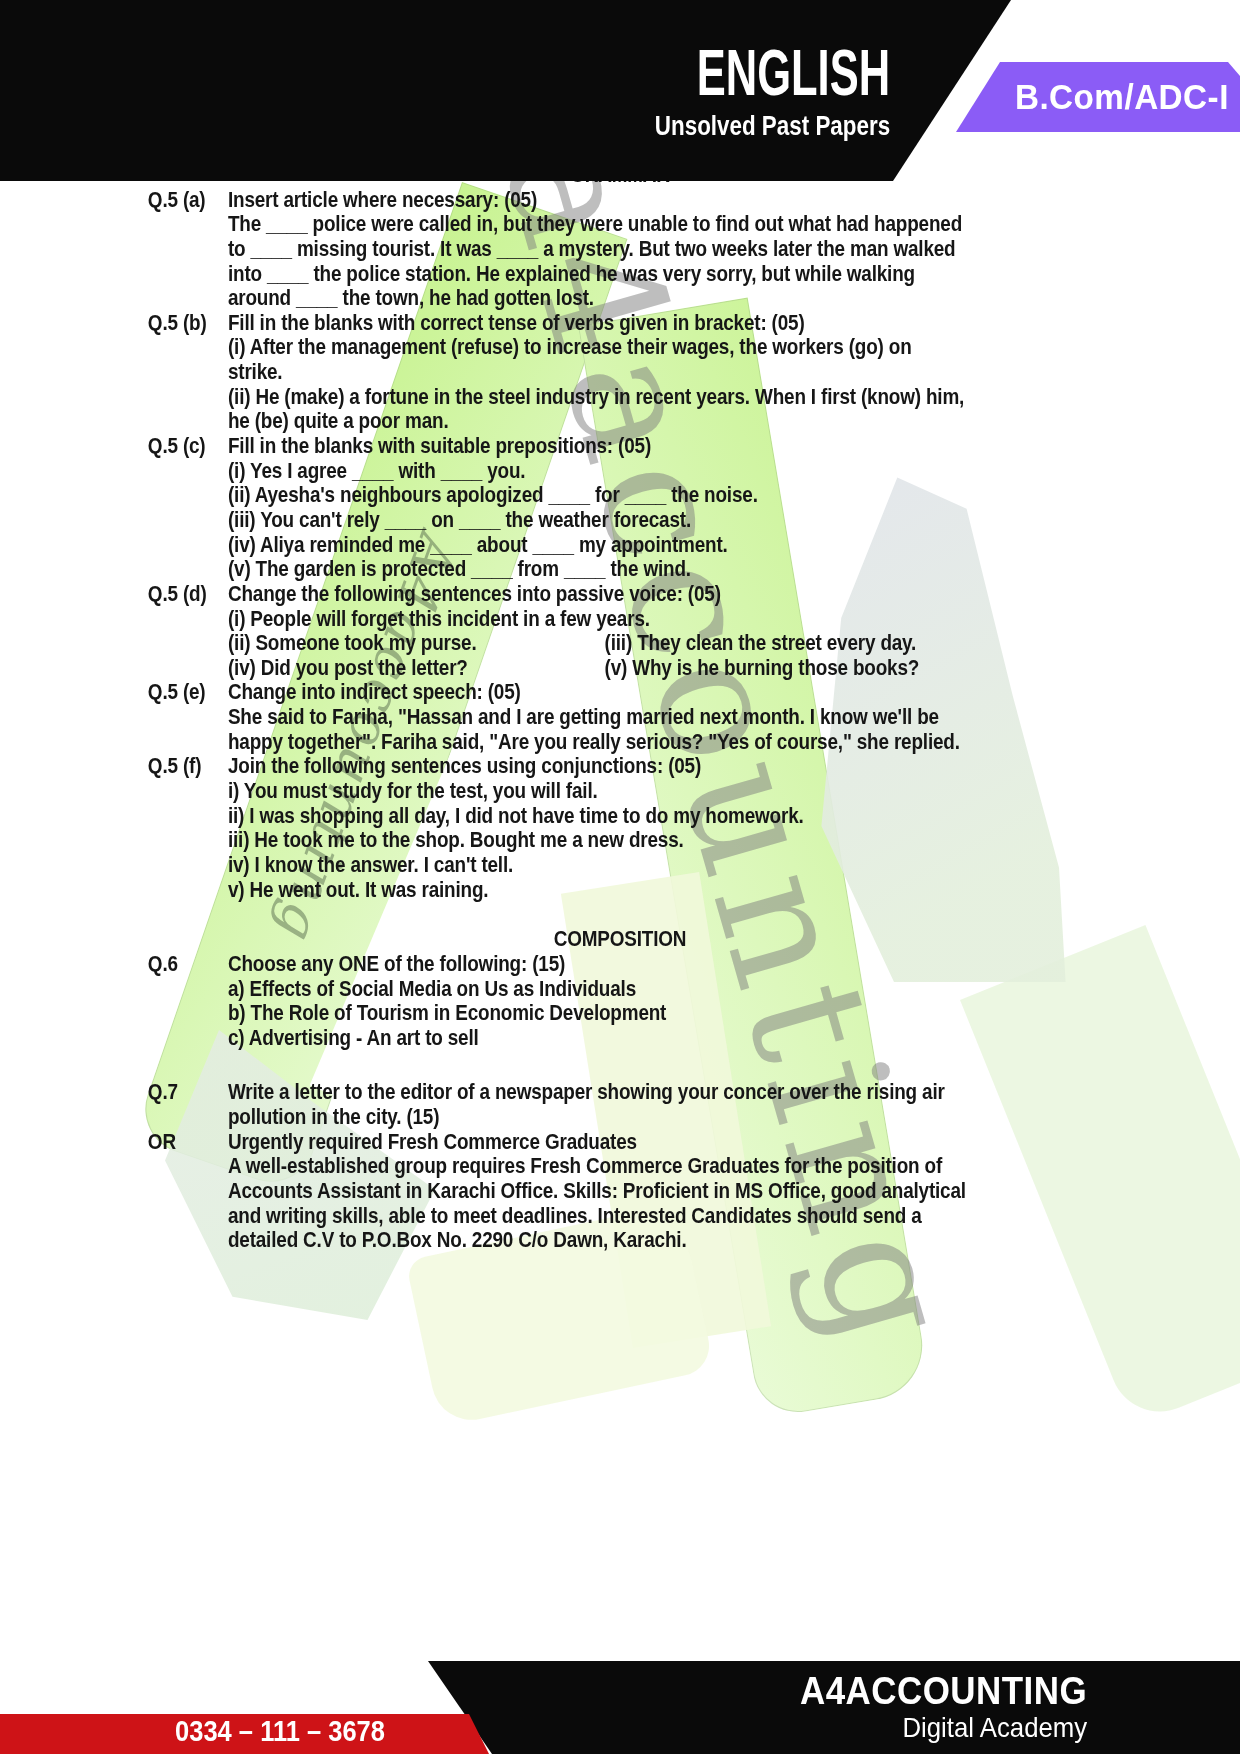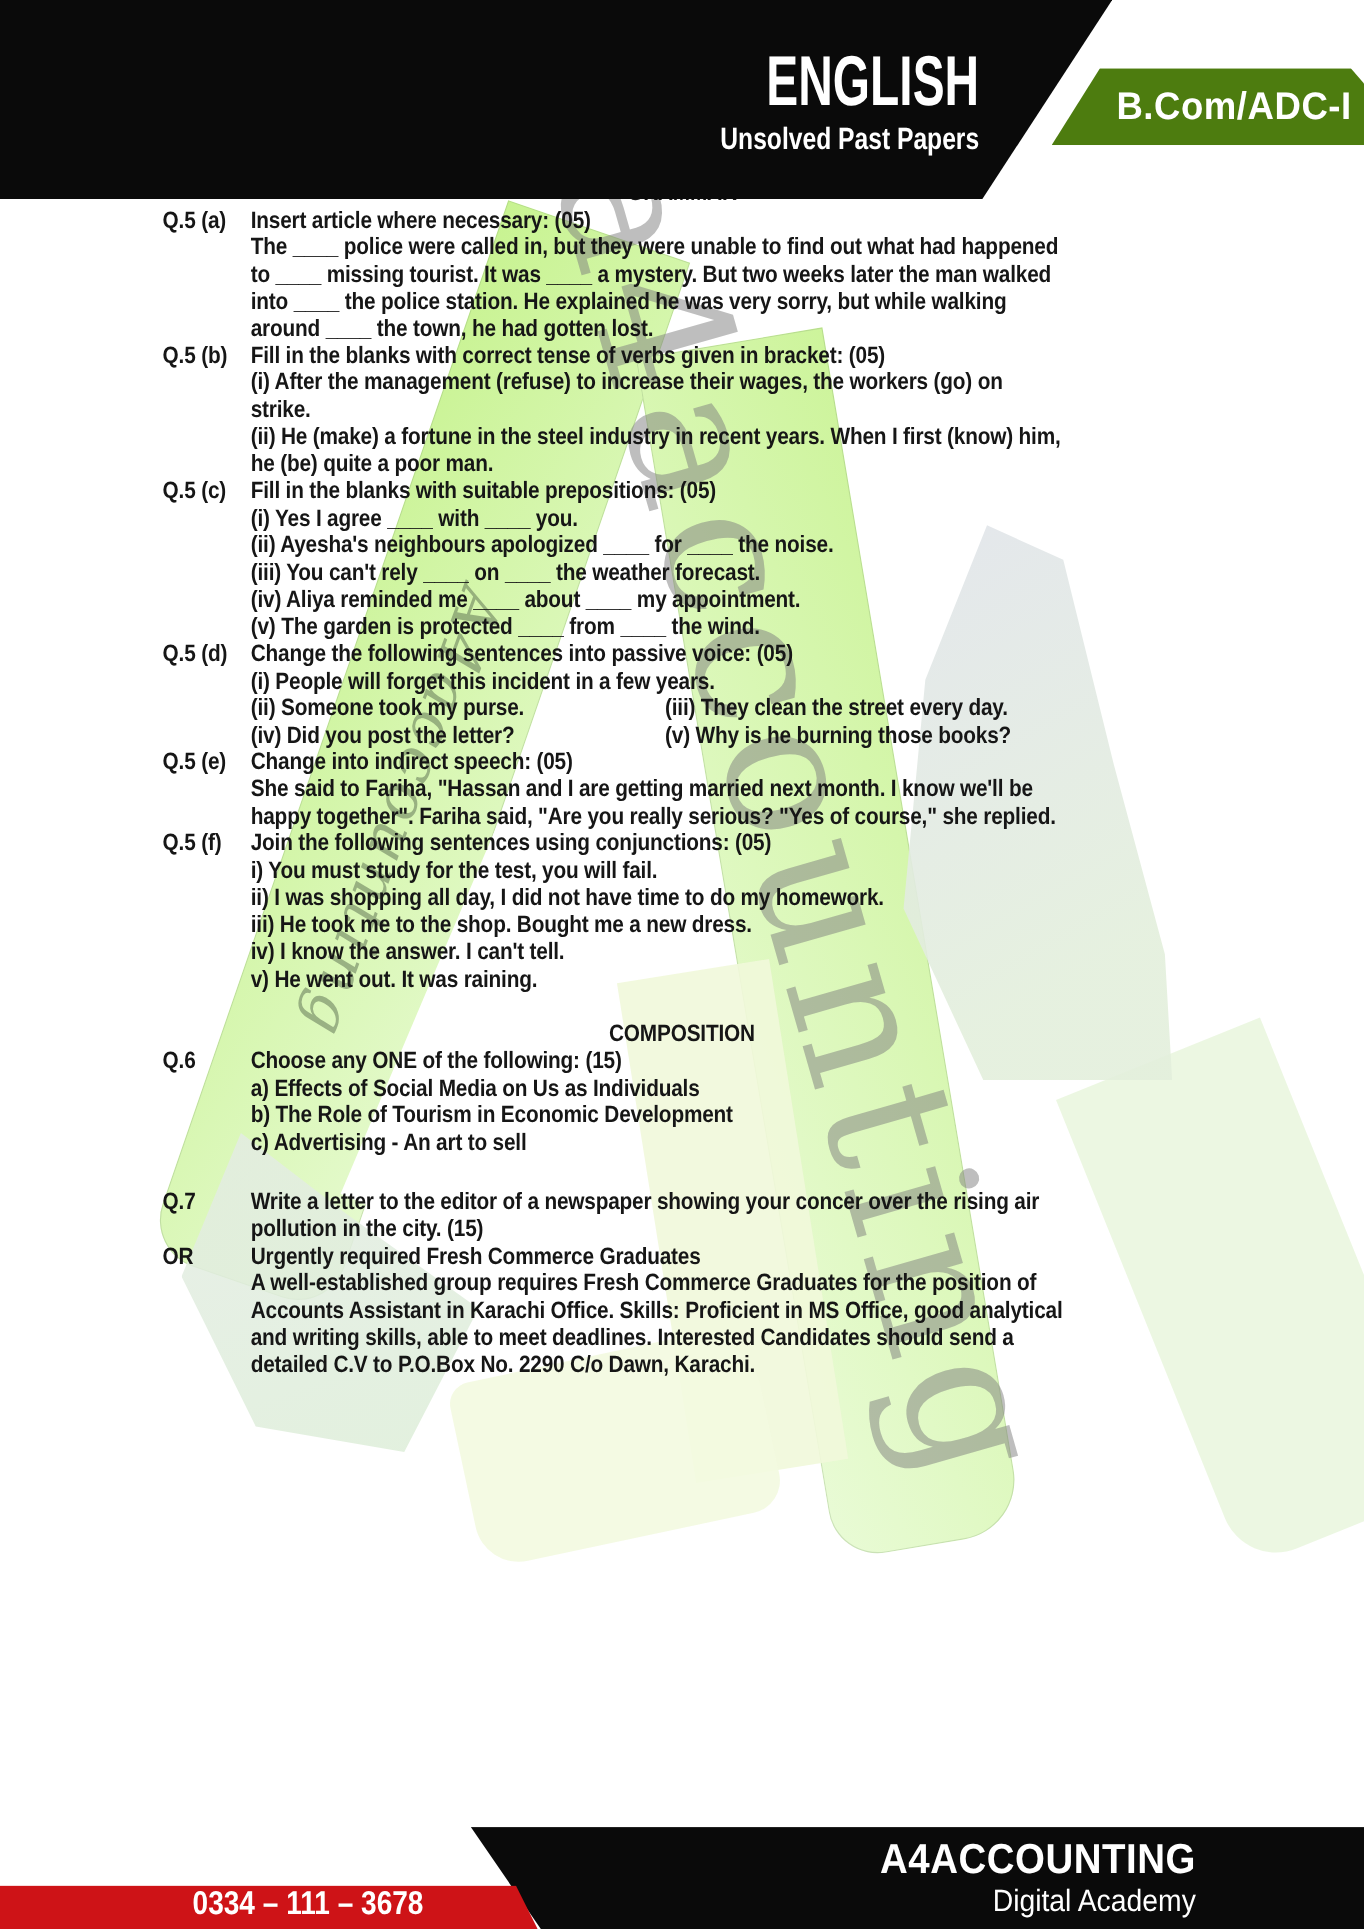--- a/index.html
+++ b/index.html
@@ -40,21 +40,21 @@
           font-size:165px;letter-spacing:10px;color:rgba(125,125,125,.5);white-space:nowrap;}
 
   
   .banner{position:absolute;top:0;left:0;width:1240px;height:181px;background:#0a0a0a;
           clip-path:polygon(0 0,1011px 0,893px 100%,0 100%);z-index:4;}
   .banner-txt{position:absolute;top:42px;right:350px;text-align:right;color:#ffffff;z-index:5;}
   .banner-title{font-size:64px;line-height:62px;font-weight:bold;letter-spacing:0;
           transform:scaleX(.68);transform-origin:top right;white-space:nowrap;}
   .banner-sub{font-size:28px;line-height:28px;font-weight:bold;margin-top:8px;
           transform:scaleX(.8);transform-origin:top right;white-space:nowrap;}
-  .badge{position:absolute;top:62px;left:956px;width:284px;height:70px;background:#4d7c0f;
+  .badge{position:absolute;top:62px;left:956px;width:284px;height:70px;background:#8b5cf6;
           clip-path:polygon(44px 0,272px 0,284px 14px,284px 70px,0 70px);
           display:flex;align-items:center;z-index:3;}
   .badge-txt{padding-left:62px;color:#ffffff;font-size:35px;font-weight:bold;
           letter-spacing:.5px;transform:scaleX(.95);transform-origin:left center;white-space:nowrap;}
 
   
   .doc{position:absolute;left:0;top:163px;width:1409px;transform:scaleX(.88);
           transform-origin:top left;z-index:2;color:#161616;font-weight:bold;
           font-size:21.5px;line-height:24.65px;letter-spacing:-0.2px;}
   .line{white-space:nowrap;height:24.65px;}

